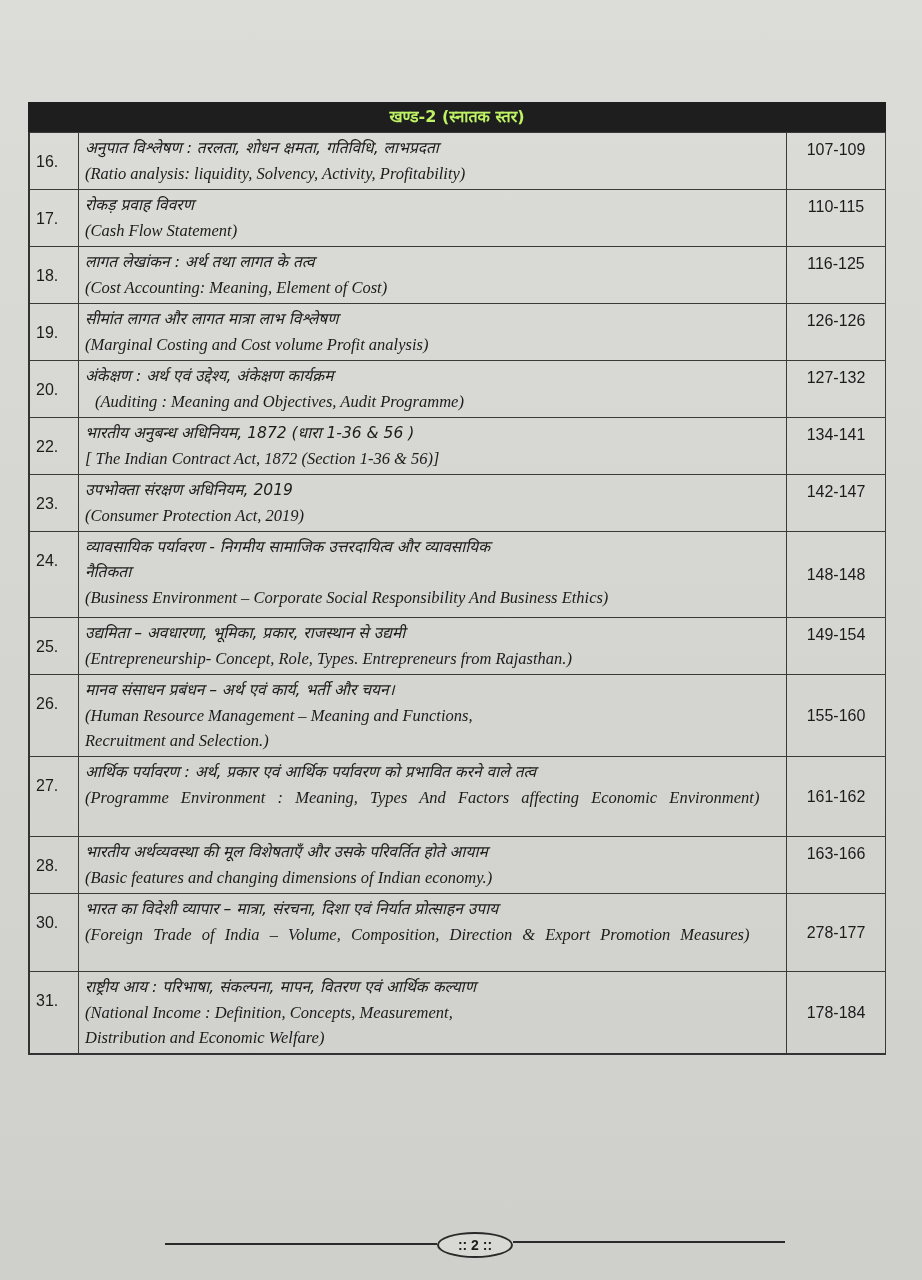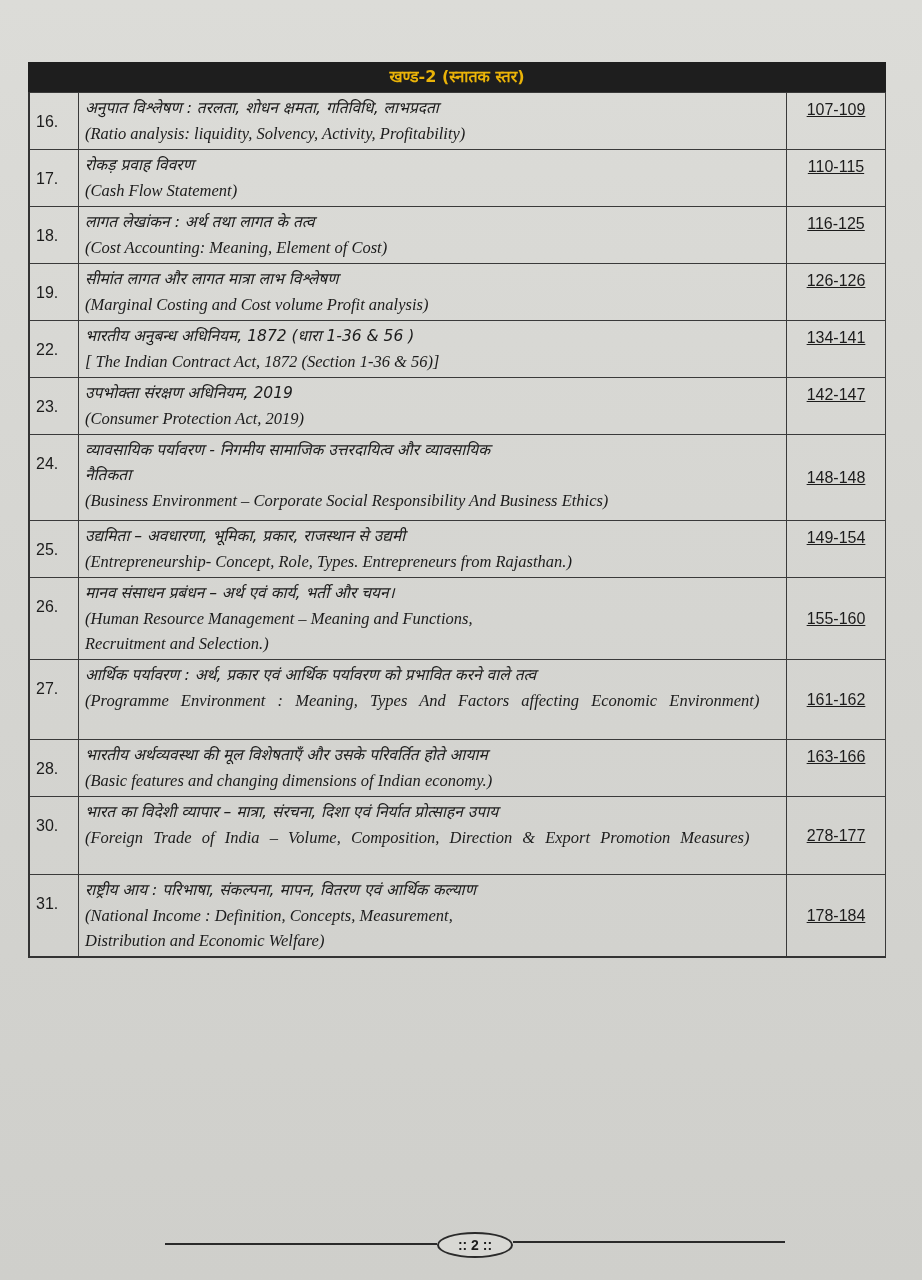--- a/index.html
+++ b/index.html
@@ -7,42 +7,42 @@
     width: 922px; height: 1280px; overflow: hidden;
     background: linear-gradient(180deg, #dcdcd8 0%, #d6d6d2 40%, #cfcfcb 100%);
     font-family: "Liberation Serif", serif;
     color: #1c1c1c;
     position: relative;
   }
   .page {
     position: absolute; left: 28px; top: 62px; width: 858px;
   }
   .header {
-    background: #1e1e1e; color: #eab308;
+    background: #1e1e1e; color: #bef264;
     height: 30px; line-height: 30px; text-align: center;
-    font-family: "DejaVu Sans", sans-serif; font-size: 16px; font-weight: bold;
+    font-family: "DejaVu Sans", sans-serif; font-size: 16px; font-weight: bold; margin-top: 40px;
   }
   table {
     width: 100%; border-collapse: collapse;
     border-left: 2px solid #333; border-bottom: 2px solid #333;
   }
   td {
     border: 1.5px solid #3a3a3a;
     vertical-align: top;
     padding: 3px 6px;
   }
   td.num {
     width: 36px; font-family: "Liberation Sans", sans-serif;
     font-size: 16px; padding-top: 20px; text-align: left;
   }
   td.topic { font-size: 16.5px; line-height: 25px; font-style: italic; }
   td.topic .hi { font-family: "DejaVu Sans", sans-serif; font-size: 15.5px; }
   td.pages {
     width: 86px; text-align: center; vertical-align: middle;
-    font-family: "Liberation Sans", sans-serif; font-size: 16px; text-decoration: underline;
+    font-family: "Liberation Sans", sans-serif; font-size: 16px;
   }
   td.pages.top { vertical-align: top; padding-top: 8px; }
   .footer {
     position: absolute; left: 165px; top: 1232px; width: 620px; height: 24px;
   }
   .footer .line {
     position: absolute; top: 11px; height: 2px; background: #2a2a2a;
   }
   .footer .badge {
     position: absolute; left: 272px; top: 0; width: 72px; height: 22px;
@@ -82,20 +82,28 @@
         </td>
         <td class="pages top">116-125</td>
       </tr>
       <tr style="height:52px">
         <td class="num">19.</td>
         <td class="topic">
           <div class="hi">सीमांत लागत और लागत मात्रा लाभ विश्लेषण</div>
           <div>(Marginal Costing and Cost volume Profit analysis)</div>
         </td>
         <td class="pages top">126-126</td>
+      </tr>
+      <tr style="height:52px">
+        <td class="num">20.</td>
+        <td class="topic">
+          <div class="hi">अंकेक्षण : अर्थ एवं उद्देश्य, अंकेक्षण कार्यक्रम</div>
+          <div style="padding-left:10px">(Auditing : Meaning and Objectives, Audit Programme)</div>
+        </td>
+        <td class="pages top">127-132</td>
       </tr>
       <tr style="height:52px">
         <td class="num">22.</td>
         <td class="topic">
           <div class="hi">भारतीय अनुबन्ध अधिनियम, 1872 (धारा 1-36 &amp; 56 )</div>
           <div>[ The Indian Contract Act, 1872 (Section 1-36 &amp; 56)]</div>
         </td>
         <td class="pages top">134-141</td>
       </tr>
       <tr style="height:52px">

